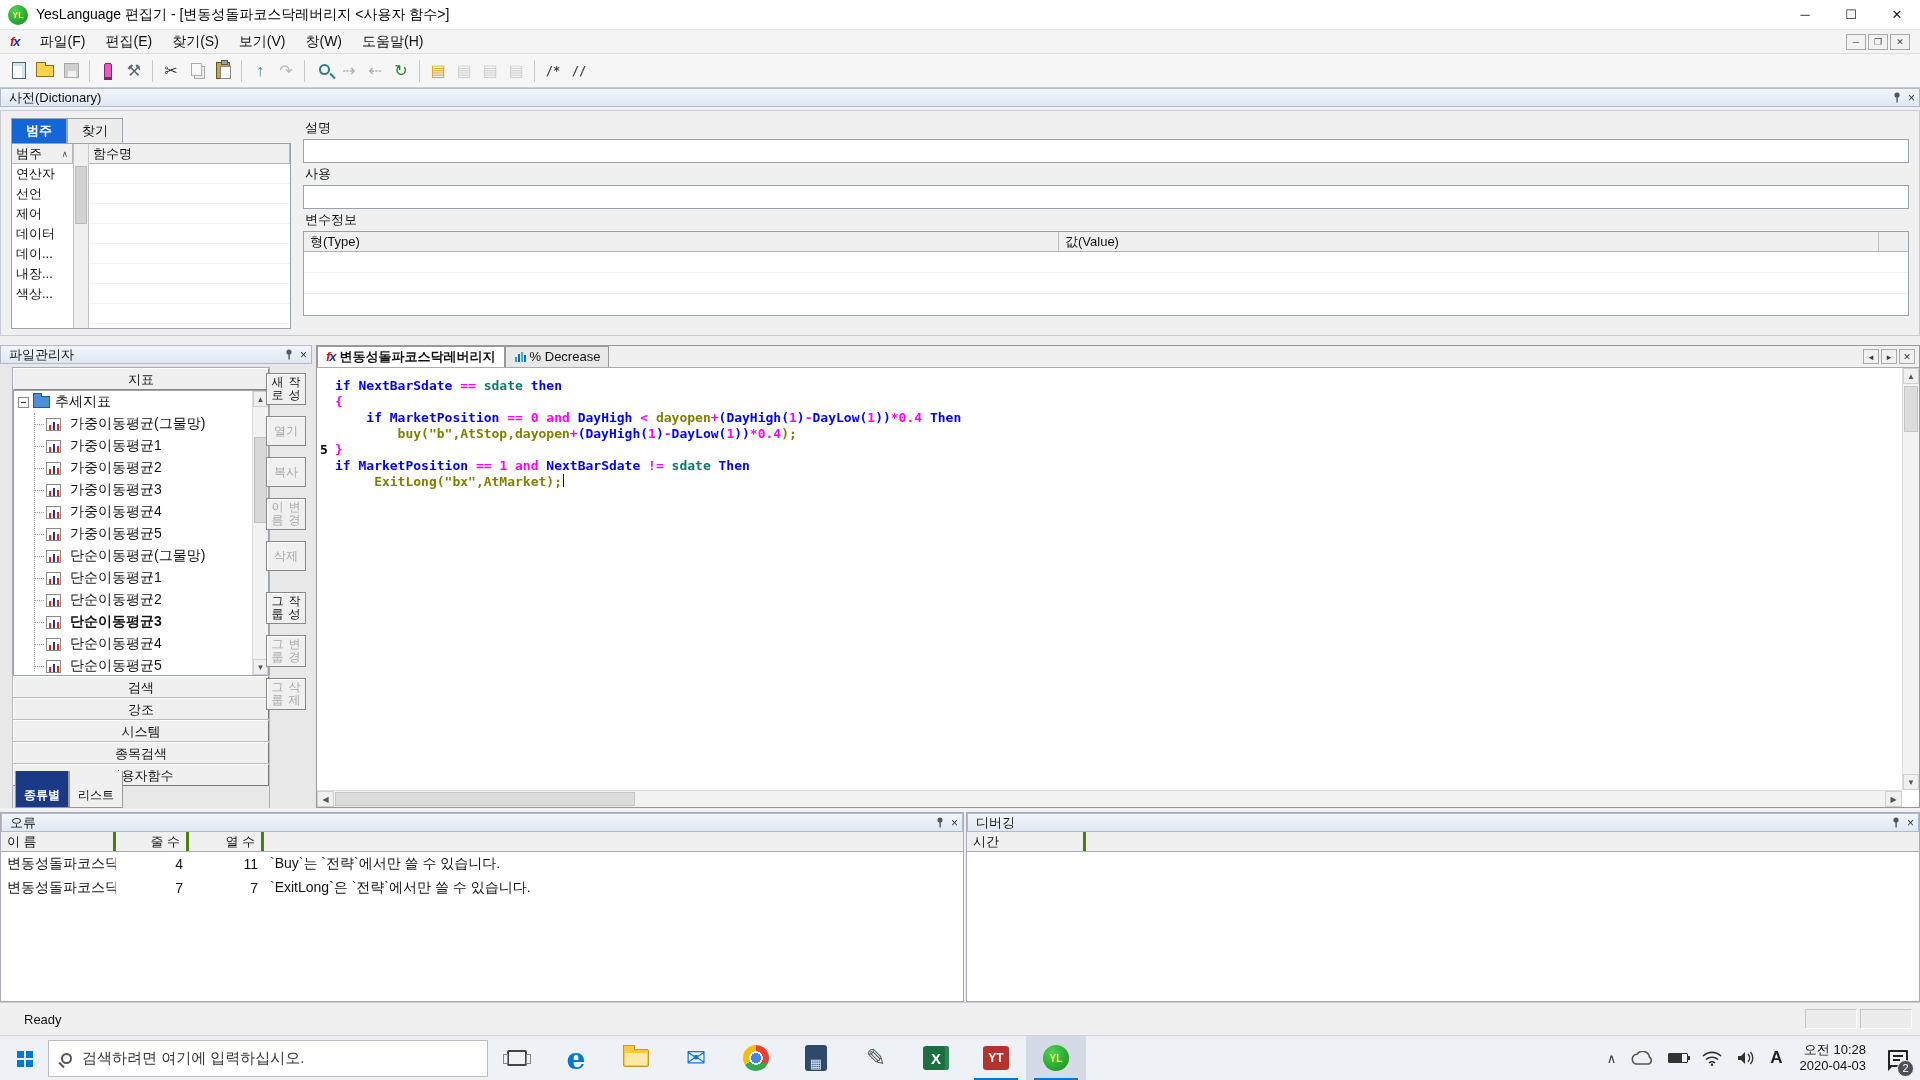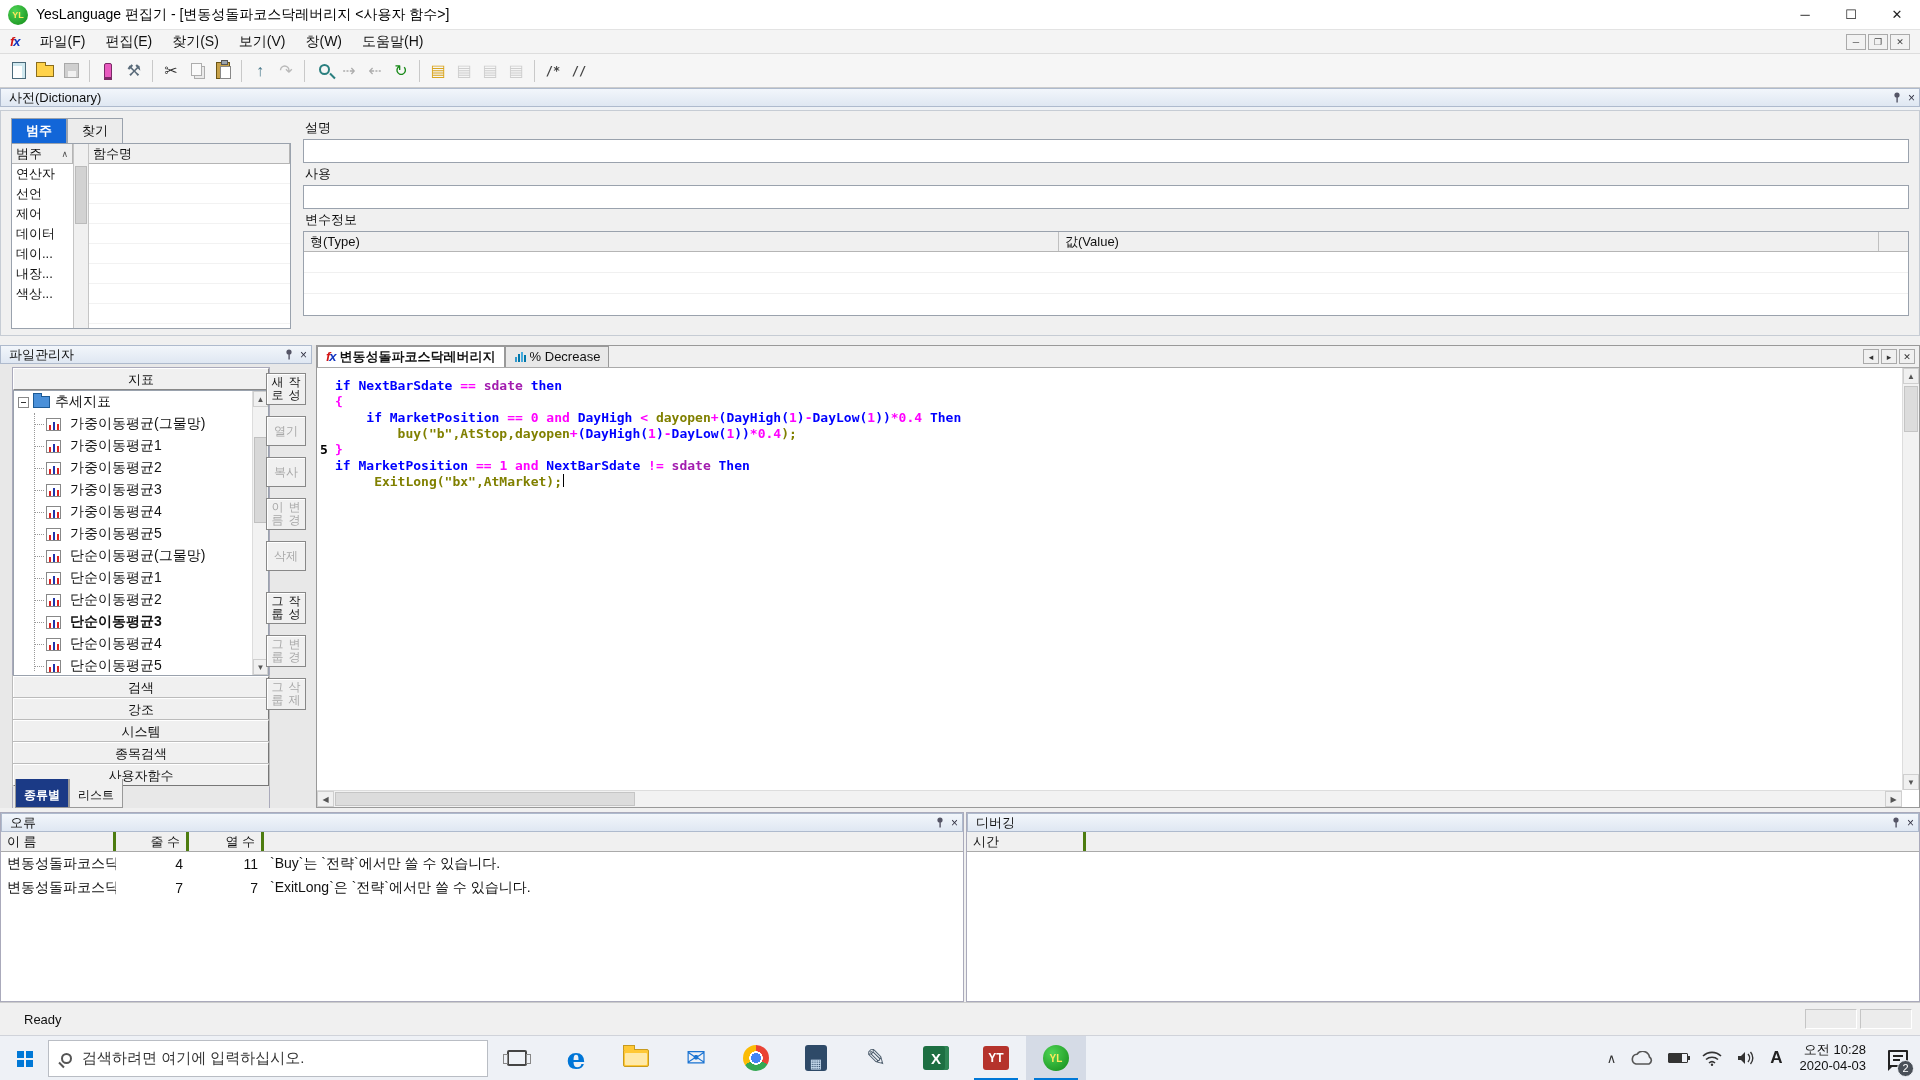--- a/index.html
+++ b/index.html
@@ -87,42 +87,42 @@
   .tree-child { padding-left:32px; }
   .tree-child::before { content:""; position:absolute; left:20px; top:11px; width:10px; border-top:1px dotted #999; }
   .tree-vguide { position:absolute; left:20px; top:22px; height:258px; border-left:1px dotted #999; }
   .chart-ic { flex:0 0 15px; height:13px; margin-right:4px; border:1px solid #888; background:
       linear-gradient(to top,#d22 0 5px, transparent 5px) 2px 100%/2px 100% no-repeat,
       linear-gradient(to top,#23a 0 8px, transparent 8px) 6px 100%/2px 100% no-repeat,
       linear-gradient(to top,#d22 0 6px, transparent 6px) 10px 100%/2px 100% no-repeat, #fff; }
   .fm-sections { display:flex; flex-direction:column; }
   .fm-sec { height:22px; background:#f0f0f0; border:1px solid #fff; border-right-color:#777; border-bottom-color:#777; box-shadow:0 0 0 1px #bbb; text-align:center; font-size:13px; padding-top:2px; }
   .fm-tabs { height:22px; display:flex; align-items:flex-end; background:#e8e8e8; padding-left:2px;}
-  .fm-tab { font-size:12px; padding:8px 8px 3px; border:1px solid #999; border-top:none; background:#f0f0f0; }
+  .fm-tab { font-size:12px; padding:16px 8px 3px; border:1px solid #999; border-top:none; background:#f0f0f0; }
   .fm-tab.active { background:#1b3a86; color:#fff; font-weight:bold; }
   .btncol { position:absolute; left:264px; top:28px; width:44px; display:flex; flex-direction:column; align-items:center; }
   .side-btn { width:40px; min-height:30px; margin-bottom:11px; background:#f0f0f0; border:1px solid #888; box-shadow:inset 1px 1px 0 #fff; font-size:12px; line-height:13px; display:flex; align-items:center; justify-content:center; text-align:center; padding:2px; }
   .side-btn.disabled { color:#a8a8a8; }
   .side-btn.gap { margin-top:10px; }
   
   .editor { position:absolute; left:316px; top:0; right:0; height:463px; background:#fff; border:1px solid #999; }
   .ed-tabbar { height:22px; background:#f0f0f0; border-bottom:1px solid #aaa; display:flex; align-items:flex-end; }
   .ed-tab { display:flex; align-items:center; gap:4px; padding:2px 8px 3px; font-size:13px; border:1px solid #999; border-bottom:none; background:#e8e8e8; height:21px; }
   .ed-tab.active { background:#fff; font-weight:bold; }
   .ed-tab .mini-chart { width:12px; height:11px; background:
       linear-gradient(to top,#39c 0 5px, transparent 5px) 1px 100%/2px 100% no-repeat,
       linear-gradient(to top,#07a 0 8px, transparent 8px) 4px 100%/2px 100% no-repeat,
       linear-gradient(to top,#4ad 0 10px, transparent 10px) 7px 100%/2px 100% no-repeat,
       linear-gradient(to top,#07a 0 7px, transparent 7px) 10px 100%/2px 100% no-repeat; }
   .ed-tab-ctrls { margin-left:auto; display:flex; gap:2px; margin-right:4px; margin-bottom:3px; }
   .ed-tc { width:16px; height:15px; border:1px solid #aaa; background:#f0f0f0; font-size:9px; display:flex; align-items:center; justify-content:center; color:#333; }
   .code { position:absolute; left:0; top:22px; right:17px; bottom:17px; background:#fff; overflow:hidden; padding-top:10px; font-family:"DejaVu Sans Mono", monospace; font-weight:bold; font-size:13px; }
   .code-line { height:16px; display:flex; white-space:pre; }
   .gutter { flex:0 0 18px; text-align:left; padding-left:3px; color:#000; }
-  .ck { color:#0000ff; } .cm { color:#ff00ff; } .cn { color:#a21caf; } .co { color:#808000; }
+  .ck { color:#0000ff; } .cm { color:#ff00ff; } .cn { color:#0f766e; } .co { color:#808000; }
   .caret { display:inline-block; width:1px; height:13px; background:#000; margin-left:1px; vertical-align:-2px;}
   .vscroll { position:absolute; right:0; top:22px; bottom:17px; width:17px; background:#f2f2f2; border-left:1px solid #ddd; }
   .vthumb { position:absolute; left:1px; right:1px; top:18px; height:46px; background:#dcdcdc; border:1px solid #c5c5c5; }
   .hscroll { position:absolute; left:0; bottom:0; right:17px; height:17px; background:#f2f2f2; border-top:1px solid #ddd; }
   .hbtn { position:absolute; top:0; width:17px; height:16px; display:flex; align-items:center; justify-content:center; font-size:8px; color:#555; background:#f0f0f0; border:1px solid #cfcfcf; }
   .hthumb { position:absolute; left:18px; top:1px; width:300px; height:14px; background:#dcdcdc; border:1px solid #c5c5c5; }
   
   .bottomrow { position:absolute; left:0; top:812px; width:1920px; height:190px; }
   .errpanel { position:absolute; left:0; top:0; width:964px; height:190px; background:#fff; border:1px solid #aab; }
   .dbgpanel { position:absolute; left:966px; top:0; right:0; height:190px; background:#fff; border:1px solid #aab; }

